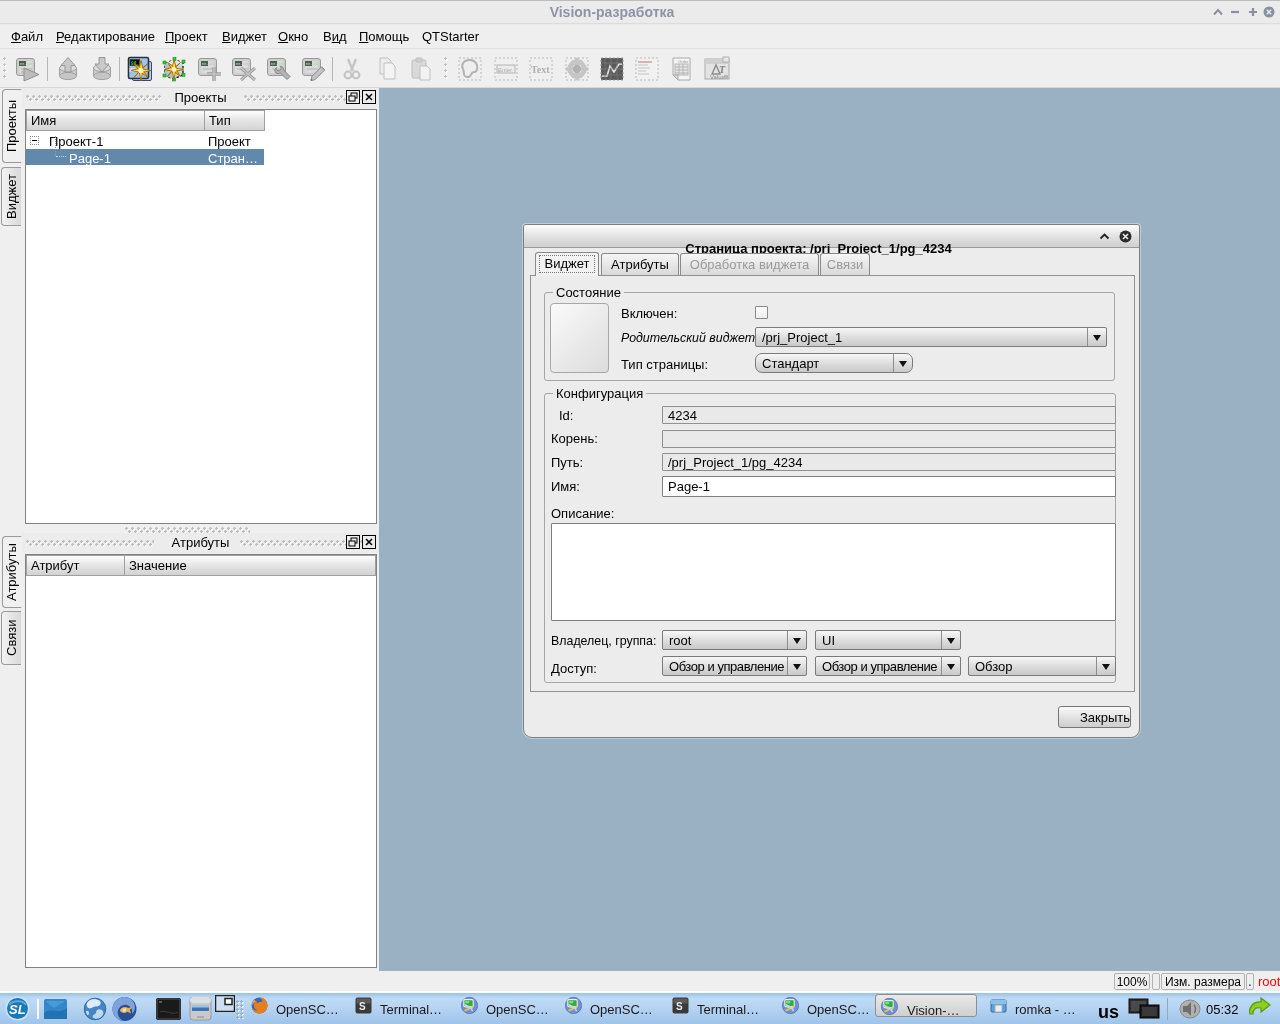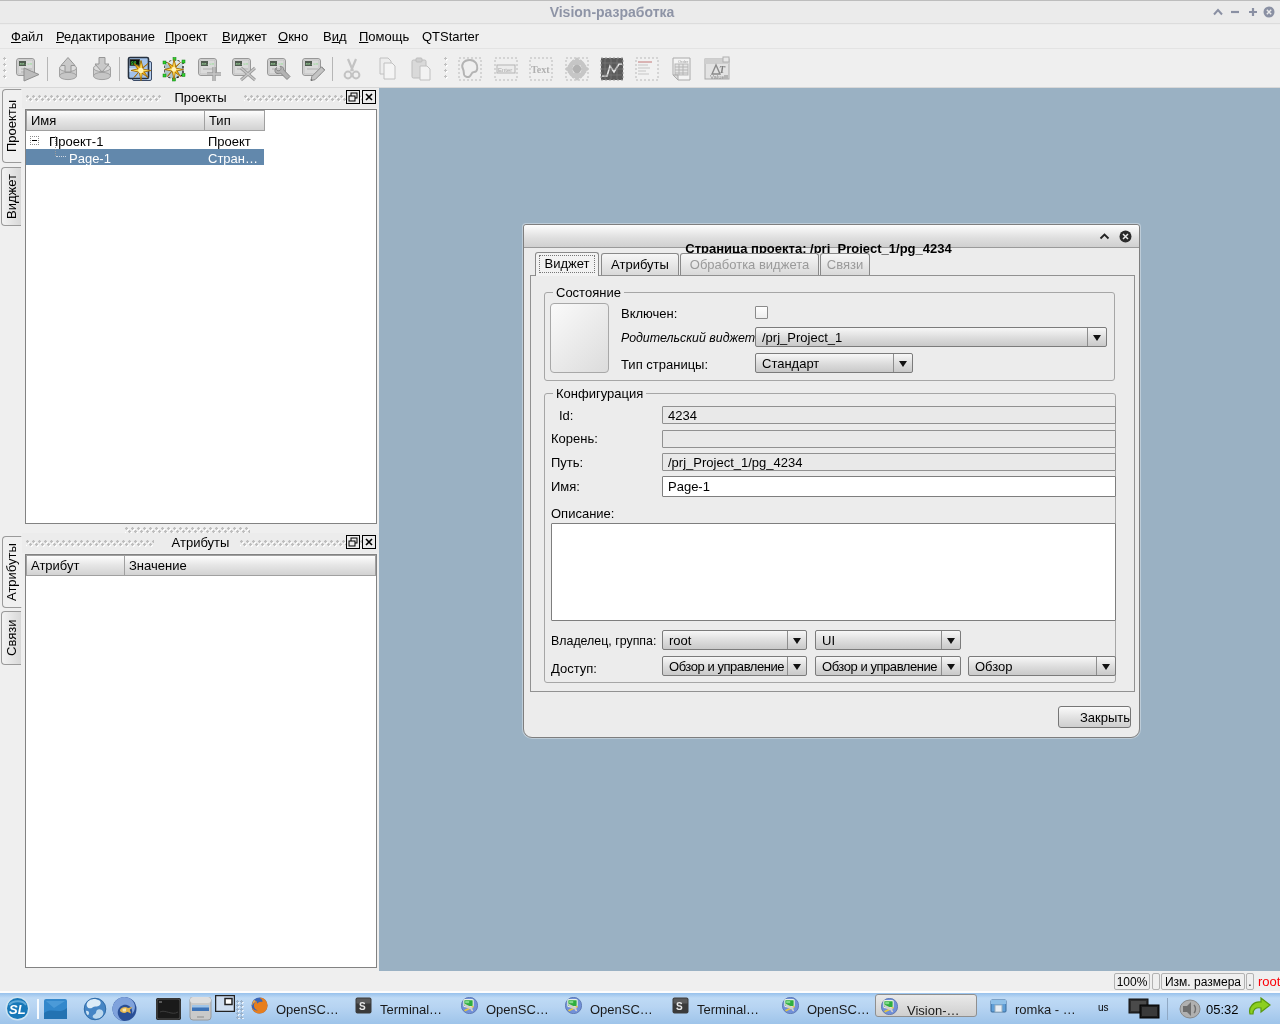--- a/index.html
+++ b/index.html
@@ -455,21 +455,21 @@
         <div class="glabel">Состояние</div>
         <div class="abs" style="left:5px; top:10px; width:59px; height:70px; border:1px solid #a8a8a8; border-radius:4px; background:linear-gradient(135deg,#fafafa,#dcdcdc);"></div>
         <div class="lbl" style="left:76px; top:13px;">Включен:</div>
         <div class="abs" style="left:210px; top:13px; width:13px; height:13px; border:1px solid #8a8a8a; border-radius:1px; background:linear-gradient(#fefefe,#ededed);"></div>
         <div class="lbl" style="left:76px; top:38px; font-size:12.4px;font-style:italic;">Родительский виджет:</div>
         <div class="combo" style="left:210px; top:34px; width:352px;">
             <span class="ct">/prj_Project_1</span>
             <span class="carr"></span>
           </div>
         <div class="lbl" style="left:76px; top:64px;">Тип страницы:</div>
-        <div class="combo" style="left:210px; top:60px; width:158px;">
+        <div class="combo" style="left:210px; top:60px; width:158px;border-radius:7px;">
             <span class="ct">Стандарт</span>
             <span class="carr"></span>
           </div>
       </div>
 
       <div class="group" style="left:13px; top:117px; width:572px; height:290px;">
         <div class="glabel">Конфигурация</div>
         <div class="lbl" style="left:14px; top:14px;">Id:</div>
         <div class="field" style="left:117px; top:12px; width:454px; height:18px;">4234</div>
         <div class="lbl" style="left:6px; top:37px;">Корень:</div>
@@ -626,21 +626,21 @@
   </div>
   <div class="task" style="left:990px;">
       <svg class="ticon" width="17" height="17" viewBox="0 0 17 17">
         <rect x="1" y="3" width="15" height="12" rx="1" fill="#5f9fd8" stroke="#3a6a9a"></rect>
         <rect x="1" y="3" width="15" height="4" fill="#8fc0e8"></rect>
         <rect x="5" y="8" width="7" height="7" fill="#e8eef4" stroke="#9ab0c0"></rect>
       </svg>
       <span style="position:absolute; left:25px; top:8px;">romka - …</span>
     </div>
 
-  <div class="abs" style="left:1098px; top:11px; font-weight:normal; font-size:10px;">us</div>
+  <div class="abs" style="left:1098px; top:11px; font-weight:bold; font-size:18px;">us</div>
   <div class="abs" style="left:1128px; top:6px;">
       <svg width="34" height="25">
         <rect x="1" y="2" width="19" height="14" fill="#2d2d2d" stroke="#111"></rect>
         <rect x="3" y="4" width="15" height="10" fill="#4a4a4a"></rect>
         <rect x="12" y="8" width="19" height="13" fill="#1d1d1d" stroke="#000"></rect>
         <rect x="14" y="10" width="15" height="9" fill="#3a3a3a"></rect>
       </svg>
     </div>
   <div class="abs" style="left:1167px; top:7px; width:1px; height:22px; background:#8fa8c4;"></div>
   <div class="abs" style="left:1178px; top:7px;">

